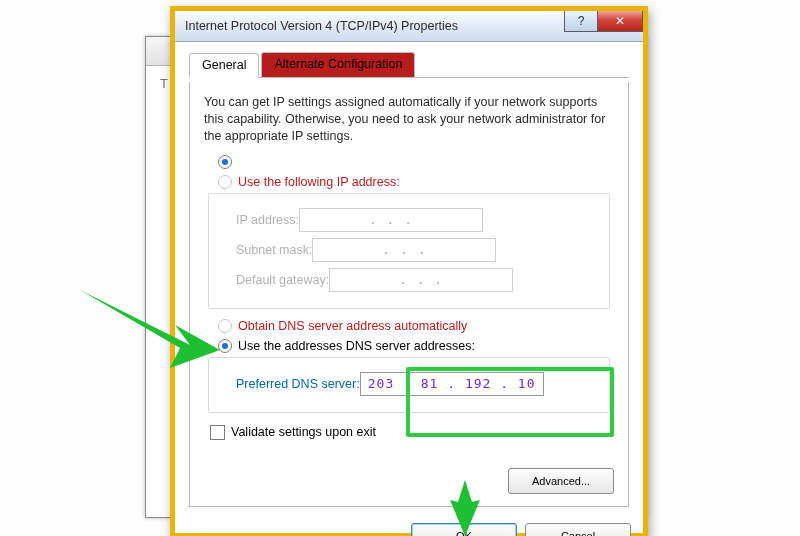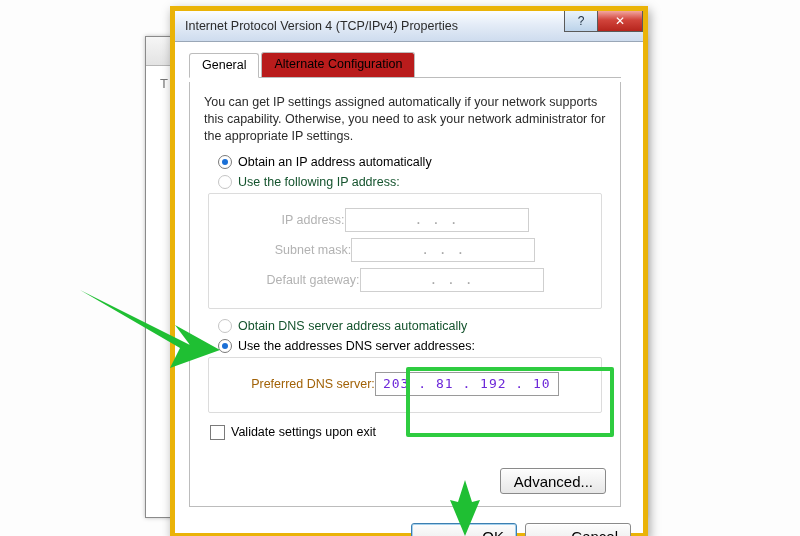--- a/index.html
+++ b/index.html
@@ -6,46 +6,46 @@
   .bg-win{position:absolute;left:145px;top:36px;width:500px;height:480px;background:#fff;border:1px solid #8a8a8a;box-shadow:0 0 4px rgba(0,0,0,.25)}
   .bg-win .bg-title{height:28px;background:linear-gradient(#f6f6f6,#e3e3e3);border-bottom:1px solid #b6b6b6}
   .bg-win .bg-body{padding:10px 14px;color:#777}
   .dlg{position:absolute;left:170px;top:6px;width:468px;height:522px;background:#fff;border:5px solid #eab308;box-shadow:2px 4px 10px rgba(0,0,0,.35)}
   .titlebar{height:30px;background:linear-gradient(#fbfdff,#e4ecf7 45%,#cedcee);border-bottom:1px solid #9aa7b7;display:flex;align-items:center;padding:0 0 0 10px;position:relative}
   .titlebar .title{font-size:12.5px;color:#2b2b2b}
   .titlebar .btns{position:absolute;right:0;top:0;display:flex}
   .tbtn{width:32px;height:20px;border:1px solid #5a5a5a;border-top:none;display:flex;align-items:center;justify-content:center;font-size:12px;margin-left:-1px}
   .tbtn.help{background:linear-gradient(#eaf3fb,#bcd3ea);color:#234}
   .tbtn.close{background:linear-gradient(#f2a6a0,#d1443b 45%,#b6251d);color:#fff;width:44px}
-  .client{padding:10px 22px 8px 14px}
+  .client{padding:10px 14px 8px 14px}
   .tabs{display:flex;border-bottom:1px solid #bcbcbc;position:relative;margin-bottom:4px}
   .tab{padding:4px 12px 5px;border:1px solid #bcbcbc;border-bottom:none;background:#b91c1c;font-size:12.5px;border-radius:3px 3px 0 0;margin-right:2px;position:relative}
   .tab.active{background:#fff;top:1px;border-bottom:1px solid #fff}
   .pane{border:1px solid #bcbcbc;border-top:none;background:#fff;padding:10px 14px 10px 14px;height:404px;position:relative}
   .intro{font-size:12.5px;line-height:1.35;color:#2b2b2b;margin:2px 0 10px 0}
   .radio-row{display:flex;align-items:center;gap:6px;margin:6px 0 4px 14px;font-size:12.5px}
   .radio{width:12px;height:12px;border:1px solid #7a7a7a;border-radius:50%;display:inline-flex;align-items:center;justify-content:center;background:#fff}
   .radio.on::after{content:"";width:6px;height:6px;border-radius:50%;background:#1a6fd6}
   .radio.dis{border-color:#c5c5c5}
   .group-box{border:1px solid #dcdcdc;border-radius:2px;margin:4px 4px 10px 4px;padding:8px 10px 10px 10px}
-  .field{display:flex;align-items:center;justify-content:center;margin:6px 17px}
+  .field{display:flex;align-items:center;justify-content:flex-start;margin:6px 17px}
   .field label{color:#b2b2b2;font-size:12.5px}
-  .field.enabled label{color:#a16207}
+  .field.enabled label{color:#0369a1}
   .ip-input{width:182px;height:22px;border:1px solid #cfcfcf;background:#fff;display:flex;align-items:center;justify-content:center;font-family:Consolas,monospace;font-size:13px;color:#a9a9a9;letter-spacing:1px}
   .ip-input.enabled{border-color:#9a9a9a;color:#6d28d9}
   .checkbox-row{display:flex;align-items:flex-start;gap:6px;margin:12px 0 0 6px;font-size:12.5px}
   .chk{width:13px;height:13px;border:1px solid #7a7a7a;background:#fff}
   .adv-btn{position:absolute;right:14px;bottom:12px}
-  .btn{min-width:80px;height:24px;border:1px solid #8a8a8a;background:linear-gradient(#fdfdfd,#e7e7e7);border-radius:3px;font-size:15px;display:inline-flex;align-items:center;justify-content:flex-end;padding:0 12px;box-shadow:0 1px 0 #fff inset}
+  .btn{min-width:80px;height:24px;border:1px solid #8a8a8a;background:linear-gradient(#fdfdfd,#e7e7e7);border-radius:3px;font-size:11px;display:inline-flex;align-items:center;justify-content:center;padding:0 12px;box-shadow:0 1px 0 #fff inset}
   .btn.default{border:1px solid #3c7fb1;box-shadow:0 0 0 1px #a5d0ec inset,0 1px 0 #fff inset}
   .dlg-buttons{display:flex;justify-content:flex-end;gap:8px;padding:8px 12px}
   .hl-box{position:absolute;border:4px solid #2ecc40;border-radius:2px;pointer-events:none}
   .arrow{position:absolute;pointer-events:none}
   .arrow svg{display:block}
-  .disabled-text{color:#14532d}
+  .disabled-text{color:#b91c1c}
 </style>
 </head>
 <body>
 
 <div class="bg-win">
   <div class="bg-title"></div>
   <div class="bg-body">
     <span>T</span>
   </div>
 </div>
@@ -67,21 +67,20 @@
     <div class="tabs">
       <div class="tab active"><span>General</span></div>
       <div class="tab"><span>Alternate Configuration</span></div>
     </div>
 
     <div class="pane">
       <div class="intro">You can get IP settings assigned automatically if your network supports this capability. Otherwise, you need to ask your network administrator for the appropriate IP settings.</div>
 
       <div class="radio-row">
         <span class="radio on"></span>
-        <span>Obtain an IP address automatically</span>
       </div>
       <div class="radio-row disabled-text">
         <span class="radio dis"></span>
         <span>Use the following IP address:</span>
       </div>
 
       <div class="group-box">
         <div class="field">
           <label>IP address:</label>
           <div class="ip-input">.       .       .</div>

